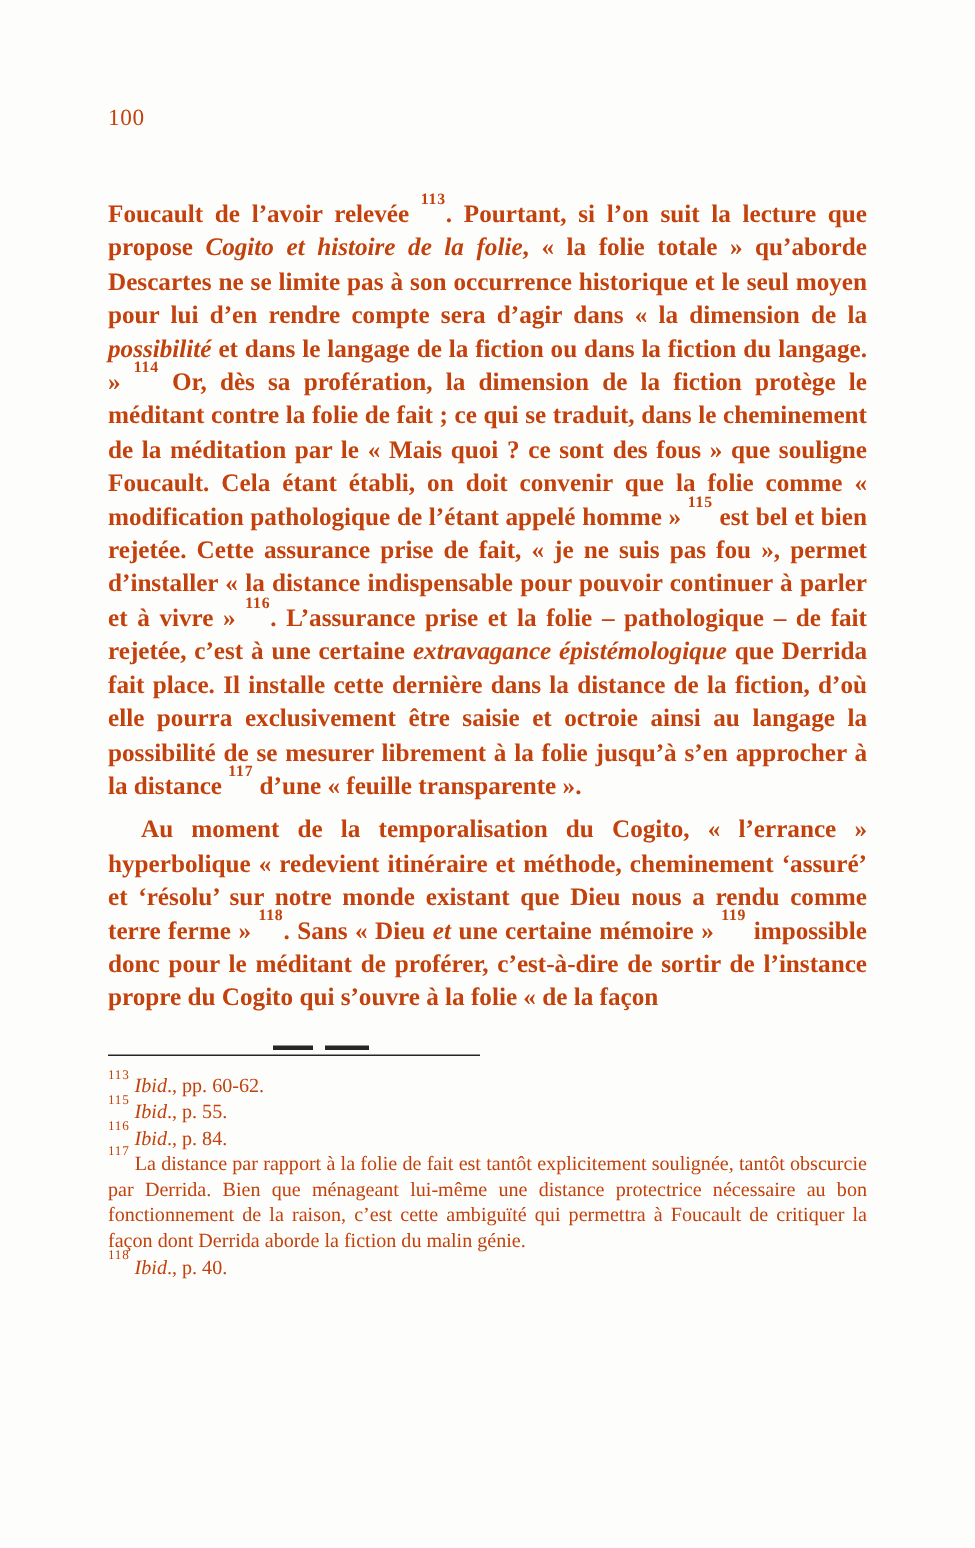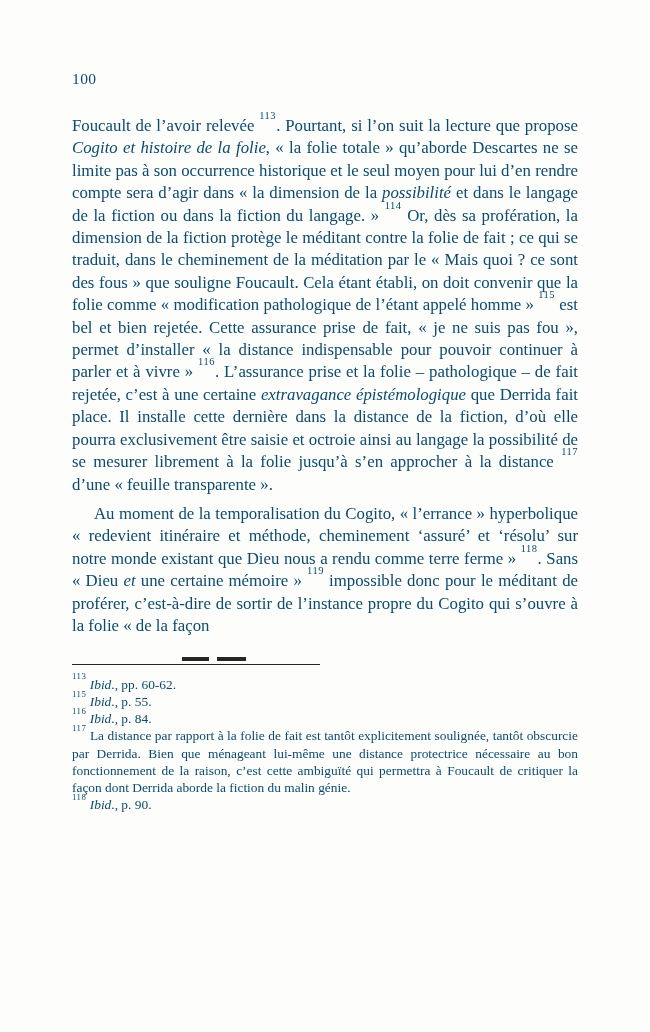--- a/index.html
+++ b/index.html
@@ -5,30 +5,30 @@
   * { margin: 0; padding: 0; box-sizing: border-box; }
   html, body { background: #ffffff; }
   body {
     width: 650px; height: 1032px;
     font-family: "Liberation Serif", serif;
     overflow: hidden;
   }
   .page {
     width: 650px; height: 1032px;
     background: #fdfdfb;
-    color: #0c4a6e;
+    color: #c2410c;
     padding: 70px 72px 0 72px;
     position: relative;
     overflow: hidden;
   }
   .page-number {
     font-size: 15.5px;
     letter-spacing: 0.4px;
   }
-  .body-text { margin-top: 27px; }
+  .body-text { margin-top: 44px; font-weight: bold; }
   .para {
     font-size: 16.8px;
     line-height: 22.4px;
     text-align: justify;
   }
   .para + .para { margin-top: 7px; }
   .para.indent { text-indent: 22px; }
   .italic { font-style: italic; }
   sup.fnref {
     font-size: 10.5px;
@@ -69,16 +69,16 @@
       <p class="para indent"><span>Au moment de la temporalisation du Cogito, « l’errance » hyperbolique « redevient itinéraire et méthode, cheminement ‘assuré’ et ‘résolu’ sur notre monde existant que Dieu nous a rendu comme terre ferme » </span><sup class="fnref">118</sup><span>. Sans « Dieu </span><span class="italic">et</span><span> une certaine mémoire » </span><sup class="fnref">119</sup><span> impossible donc pour le méditant de proférer, c’est-à-dire de sortir de l’instance propre du Cogito qui s’ouvre à la folie « de la façon</span></p>
     </div>
   <div class="footnote-area">
     <div class="artifact"></div>
     <div class="fn-separator"></div>
     <div class="footnotes">
         <div class="footnote"><sup class="fnref">113</sup> <span class="italic">Ibid</span><span>., pp. 60-62.</span></div>
         <div class="footnote"><sup class="fnref">115</sup> <span class="italic">Ibid</span><span>., p. 55.</span></div>
         <div class="footnote"><sup class="fnref">116</sup> <span class="italic">Ibid</span><span>., p. 84.</span></div>
         <div class="footnote"><sup class="fnref">117</sup> <span>La distance par rapport à la folie de fait est tantôt explicitement soulignée, tantôt obscurcie par Derrida. Bien que ménageant lui-même une distance protectrice nécessaire au bon fonctionnement de la raison, c’est cette ambiguïté qui permettra à Foucault de critiquer la façon dont Derrida aborde la fiction du malin génie.</span></div>
-        <div class="footnote"><sup class="fnref">118</sup> <span class="italic">Ibid</span><span>., p. 90.</span></div>
+        <div class="footnote"><sup class="fnref">118</sup> <span class="italic">Ibid</span><span>., p. 40.</span></div>
       </div>
   </div>
 </div>
 
 </body></html>

